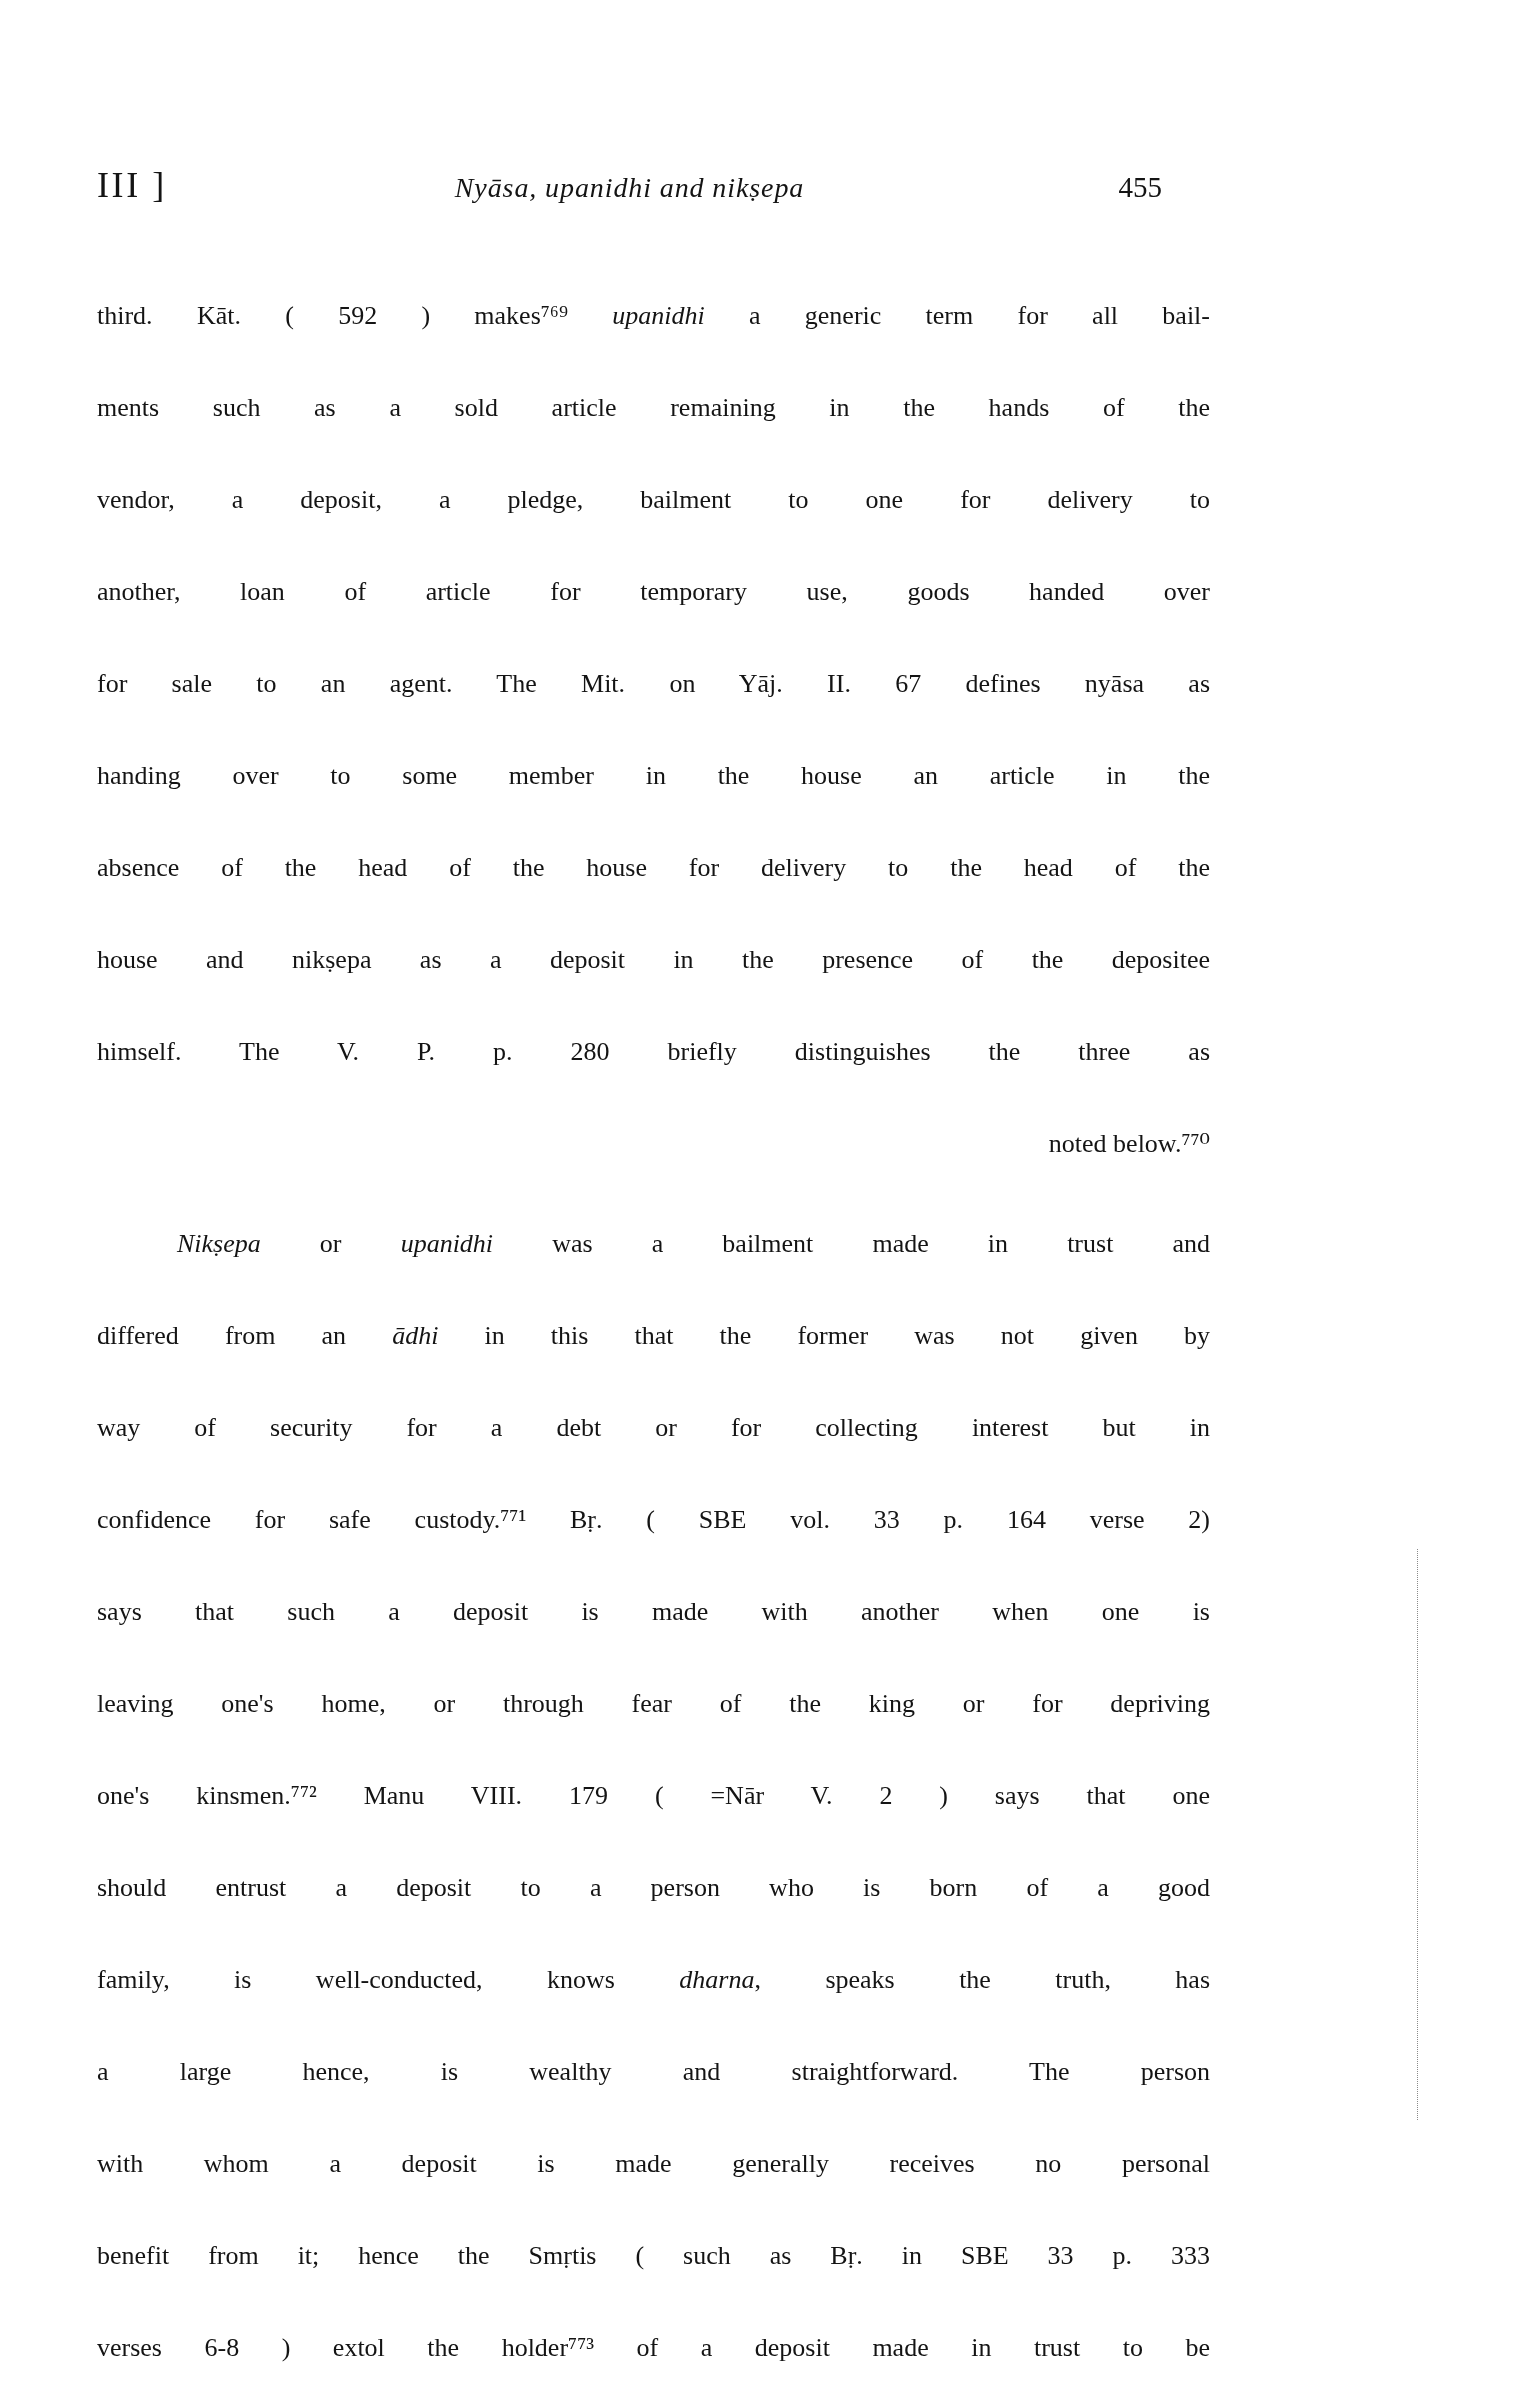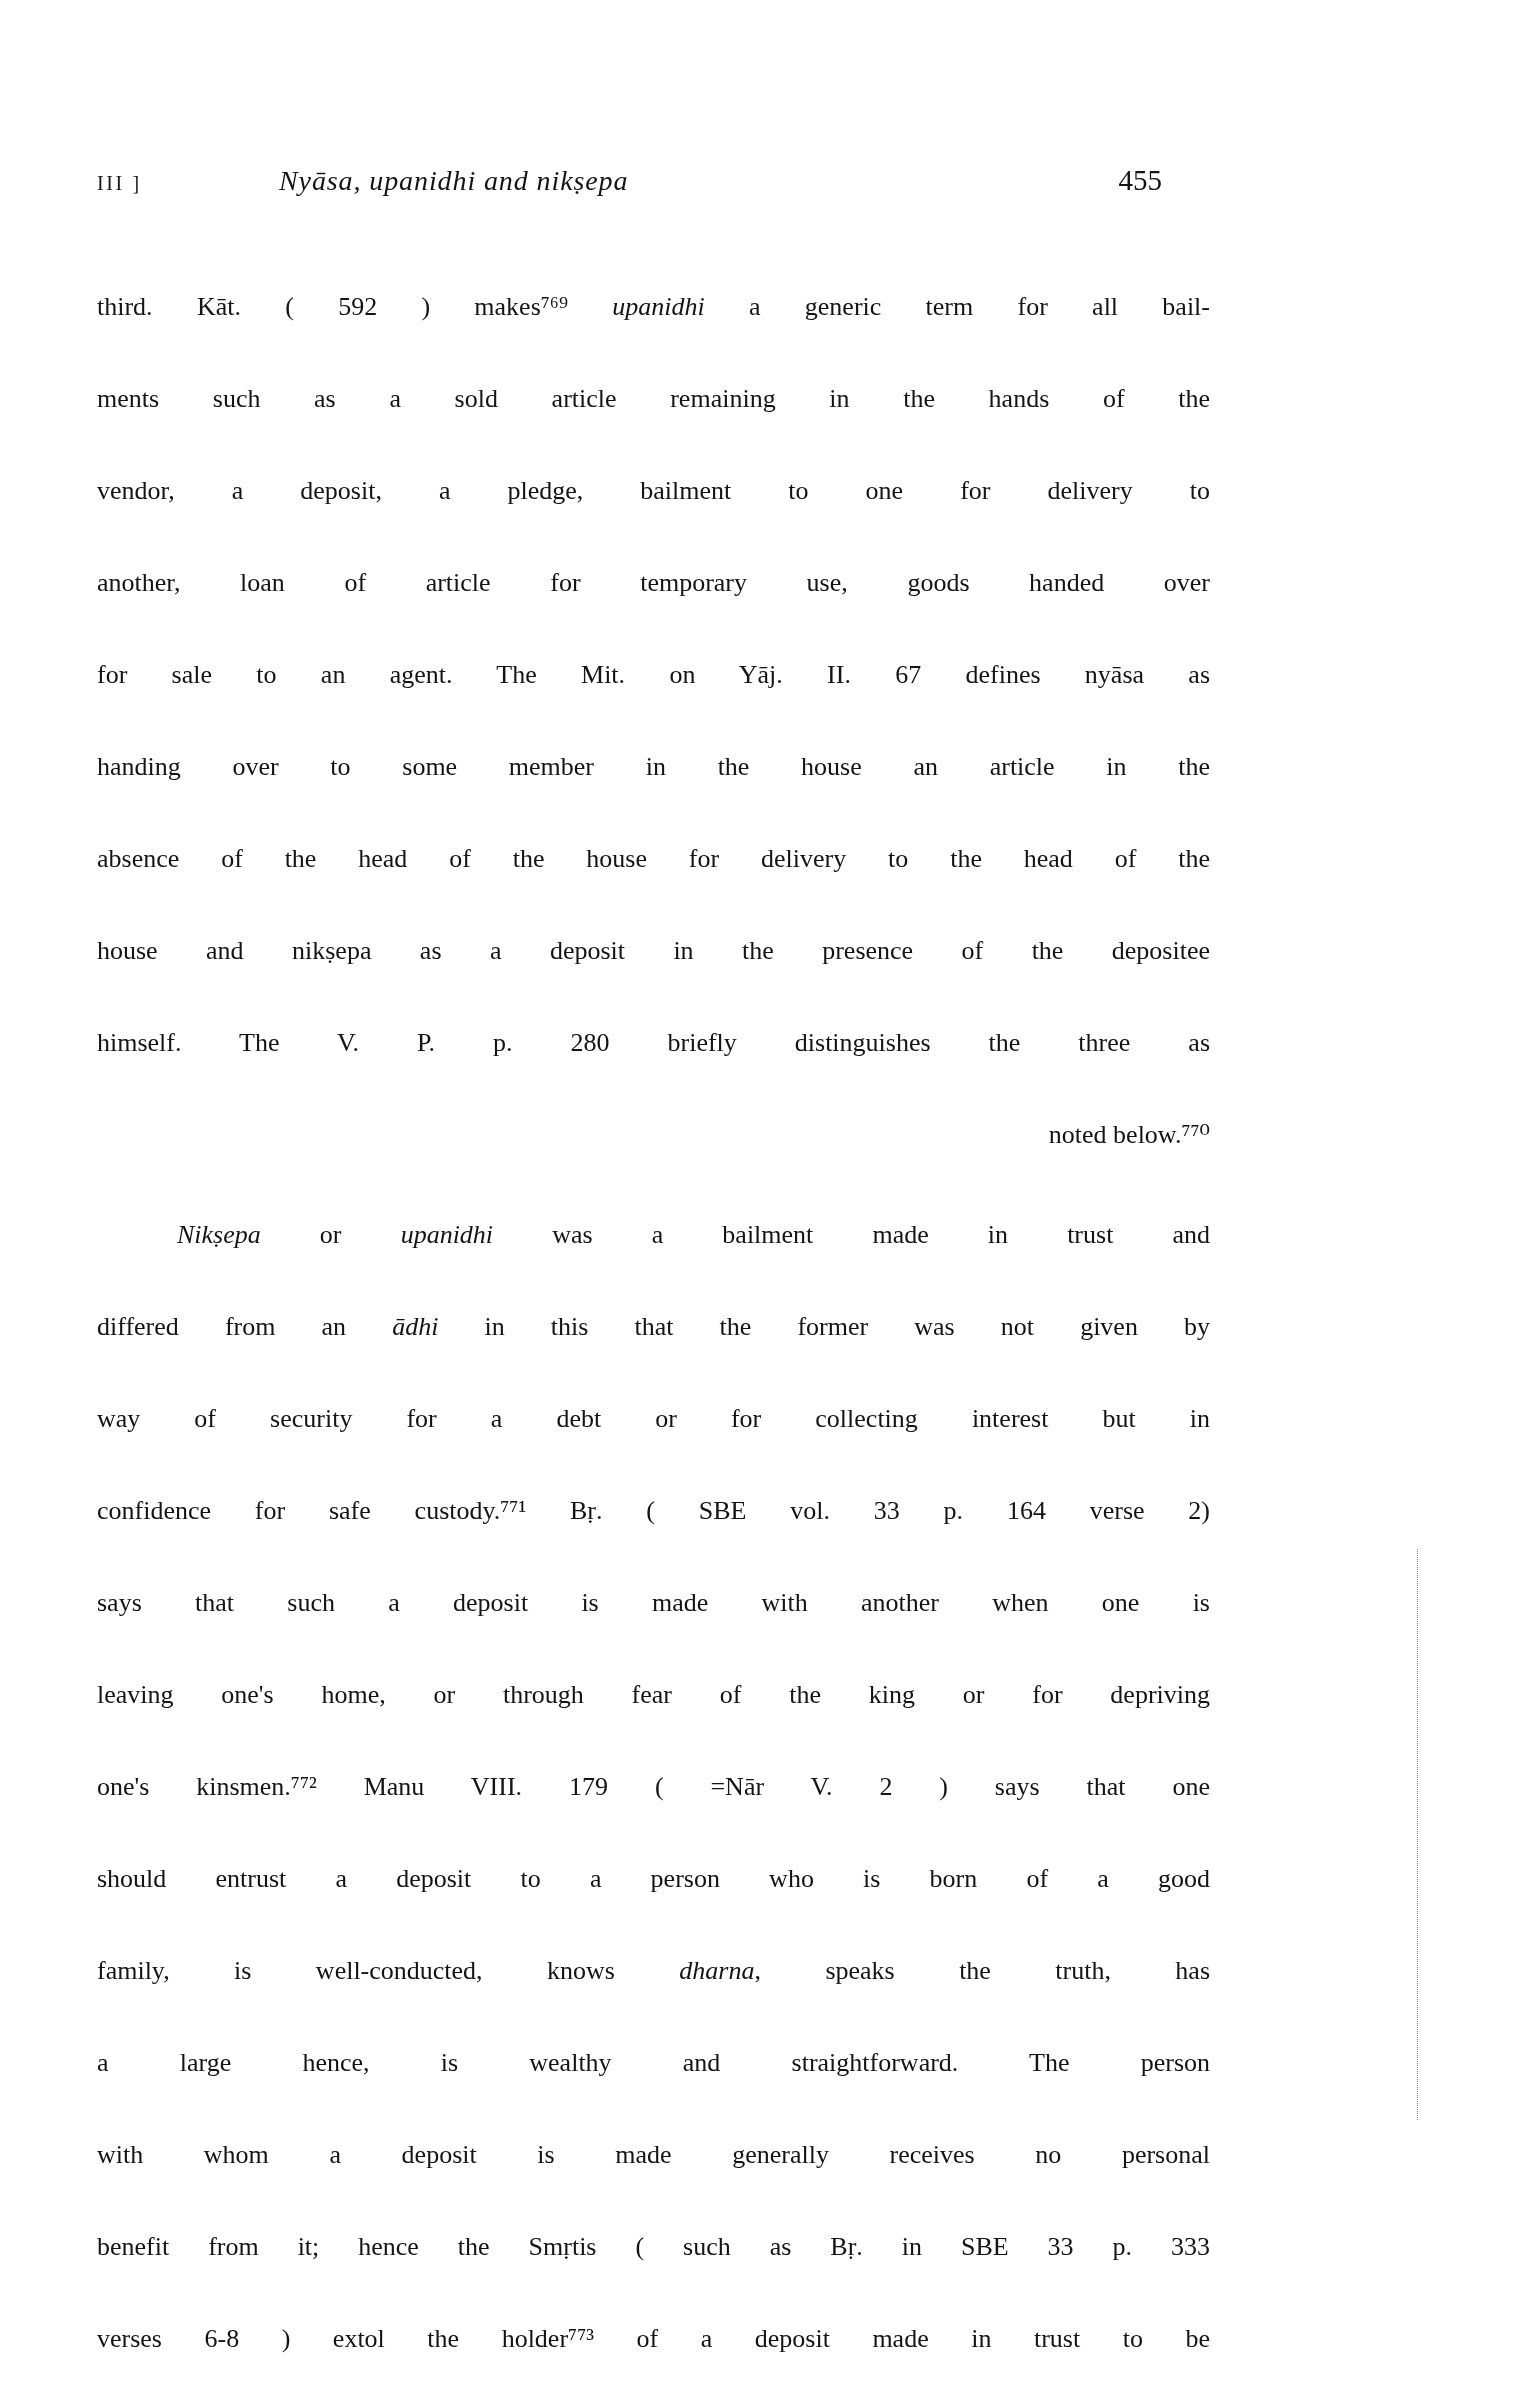--- a/index.html
+++ b/index.html
@@ -15,22 +15,22 @@
   .content {
     position:absolute;
     left:97px; top:164px;
     width:1113px;
   }
   .header {
     display:flex;
     align-items:baseline;
     font-size:27px;
   }
-  .chapter { width:182px; letter-spacing:2.6px; font-size:20px; }
-  .title   { flex:1; font-style:italic; font-size:28px; letter-spacing:0.9px; }
+  .chapter { width:182px; letter-spacing:2.6px; font-size:36px; }
+  .title   { flex:1; text-align:center; font-style:italic; font-size:28px; letter-spacing:0.9px; }
   .pagenum { width:182px; text-align:right; padding-right:48px; font-size:29px; }
   .body { margin-top:87px; font-size:26px; line-height:46px; }
   .para + .para { margin-top:54px; }
   .line { white-space:normal;text-align:right; }
   .line.j { text-align:justify; }
   .line.j::after { content:""; display:inline-block; width:100%; height:0; }
   .line.ind { text-indent:80px; }
   .artifact-line {
     position:absolute;
     left:1417px; top:1549px;

